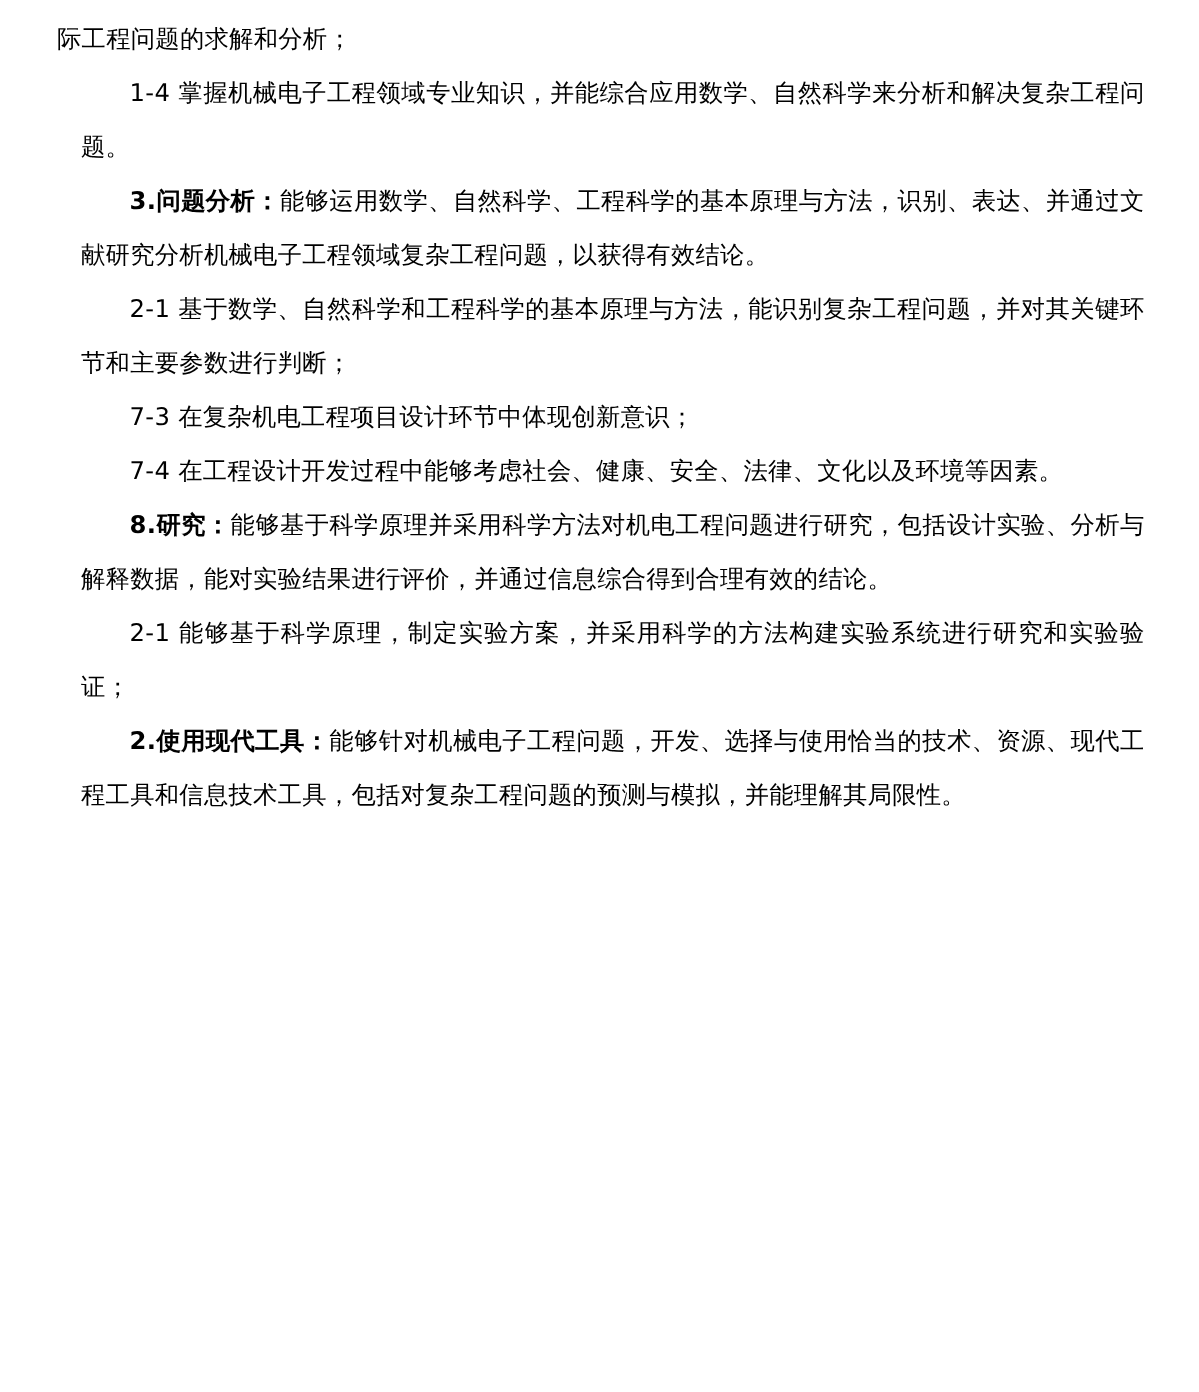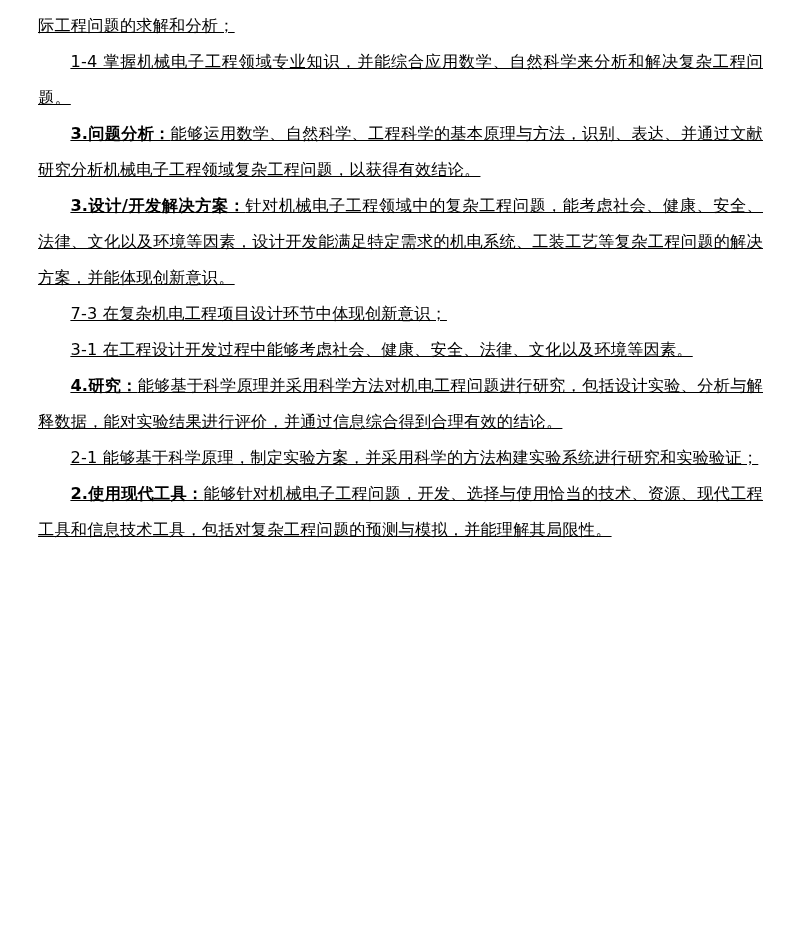--- a/index.html
+++ b/index.html
@@ -13,32 +13,32 @@
     font-family: "DejaVu Sans", "Liberation Sans", sans-serif;
     color: #000000;
     overflow: hidden;
   }
   .page {
     width: 799px;
     height: 928px;
     box-sizing: border-box;
     padding: 8px 36px 0 38px;
     position: relative;
-    text-decoration: underline;
   }
   .para {
     font-size: 16.2px;
     line-height: 36px;
     text-align: justify;
     text-justify: inter-ideograph;
     margin: 0;
     letter-spacing: 0.2px;
   }
   .indent {
     text-indent: 2em;
+    margin-left: 16px;
   }
   .bold-lead {
     font-weight: bold;
   }
   
 </style>
 </head>
 <body>
 
 <div class="page">
@@ -48,39 +48,39 @@
   </p>
 
   <p class="para indent">
     <span>1-4 掌握机械电子工程领域专业知识，并能综合应用数学、自然科学来分析和解决复杂工程问题。</span>
   </p>
 
   <p class="para indent">
     <span class="bold-lead">3.问题分析：</span><span>能够运用数学、自然科学、工程科学的基本原理与方法，识别、表达、并通过文献研究分析机械电子工程领域复杂工程问题，以获得有效结论。</span>
   </p>
 
+  <p class="para indent">
+    <span>2-1 基于数学、自然科学和工程科学的基本原理与方法，能识别复杂工程问题，并对其关键环节和主要参数进行判断；</span>
+  </p>
 
 
 
-  <p class="para indent">
-    <span class="bold-lead">3.设计/开发解决方案：</span><span>针对机械电子工程领域中的复杂工程问题，能考虑社会、健康、安全、法律、文化以及环境等因素，设计开发能满足特定需求的机电系统、工装工艺等复杂工程问题的解决方案，并能体现创新意识。</span>
-  </p>
 
 
 
   <p class="para indent">
     <span>7-3 在复杂机电工程项目设计环节中体现创新意识；</span>
   </p>
 
   <p class="para indent">
-    <span>3-1 在工程设计开发过程中能够考虑社会、健康、安全、法律、文化以及环境等因素。</span>
+    <span>7-4 在工程设计开发过程中能够考虑社会、健康、安全、法律、文化以及环境等因素。</span>
   </p>
 
   <p class="para indent">
-    <span class="bold-lead">4.研究：</span><span>能够基于科学原理并采用科学方法对机电工程问题进行研究，包括设计实验、分析与解释数据，能对实验结果进行评价，并通过信息综合得到合理有效的结论。</span>
+    <span class="bold-lead">8.研究：</span><span>能够基于科学原理并采用科学方法对机电工程问题进行研究，包括设计实验、分析与解释数据，能对实验结果进行评价，并通过信息综合得到合理有效的结论。</span>
   </p>
 
   <p class="para indent">
     <span>2-1 能够基于科学原理，制定实验方案，并采用科学的方法构建实验系统进行研究和实验验证；</span>
   </p>
 
 
   <p class="para indent">
     <span class="bold-lead">2.使用现代工具：</span><span>能够针对机械电子工程问题，开发、选择与使用恰当的技术、资源、现代工程工具和信息技术工具，包括对复杂工程问题的预测与模拟，并能理解其局限性。</span>
   </p>

